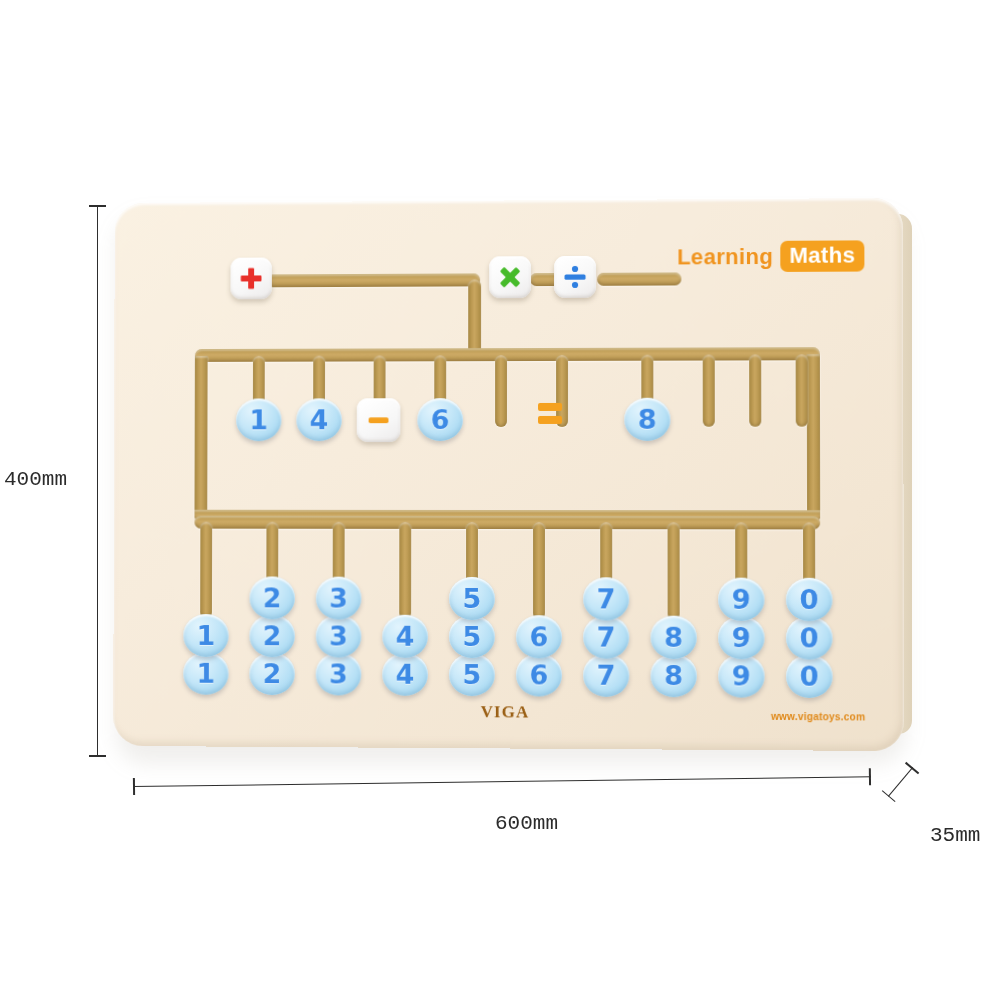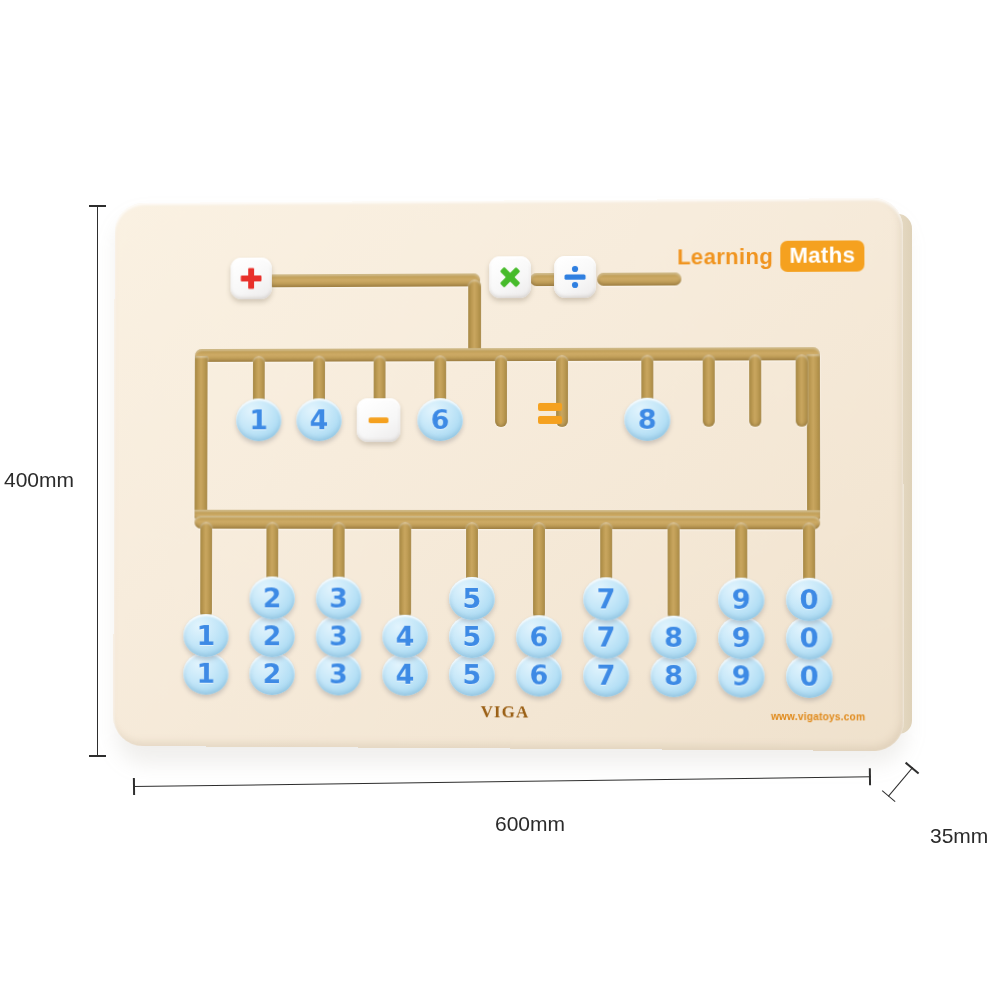--- a/index.html
+++ b/index.html
@@ -9,21 +9,21 @@
     font-family:"Liberation Sans", sans-serif;
     overflow:hidden;
     position:relative;
   }
 
   
   .dim-label{
     position:absolute;
     color:#2b2b2b;
     font-size:21px;
-    font-family:Liberation Sans, sans-serif;
+    font-family:Liberation Mono, monospace;
     white-space:nowrap;
   }
   #dim-height-label{left:4px;top:468px;}
   #dim-width-label{left:495px;top:812px;}
   #dim-depth-label{left:930px;top:824px;}
 
   .dimline-v{
     position:absolute;
     left:97px;top:205px;
     width:1px;height:552px;

